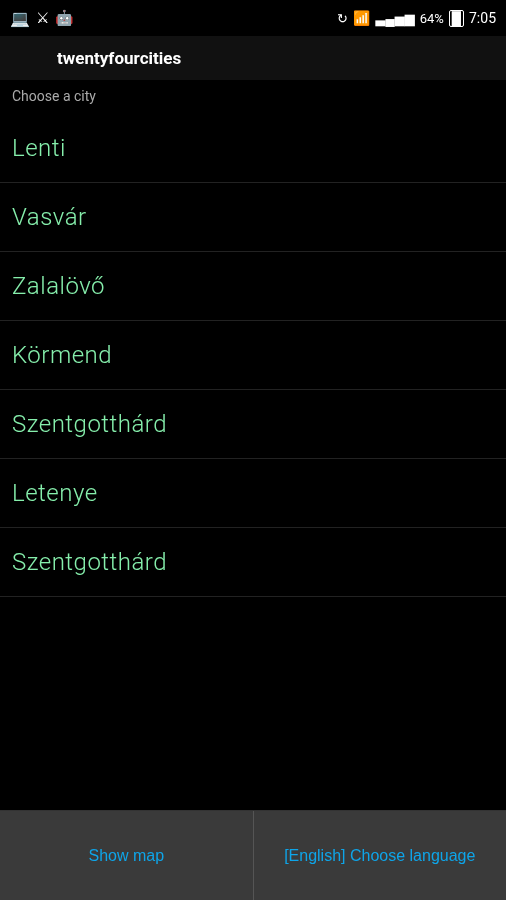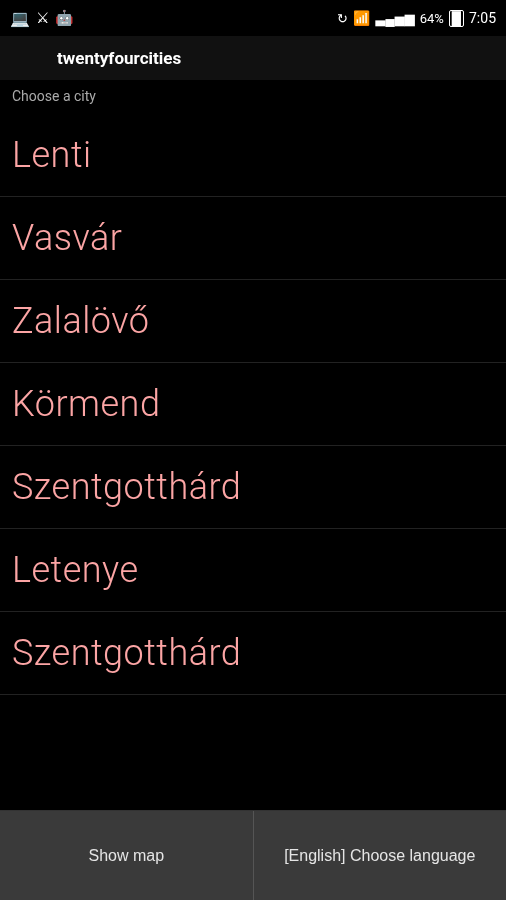--- a/index.html
+++ b/index.html
@@ -74,42 +74,42 @@
     }
 
     .city-item {
       width: 100%;
       padding: 20px 12px;
       border-bottom: 1px solid #222;
       cursor: pointer;
     }
 
     .city-name {
-      font-size: 36px;
+      font-size: 24px;
       font-weight: 300;
-      color: #fca5a5;
+      color: #86efac;
       letter-spacing: 0.5px;
     }
 
     
     #bottom-buttons {
       position: absolute;
       bottom: 0;
       left: 0;
       width: 100%;
       height: 90px;
       display: flex;
       border-top: 1px solid #333;
     }
 
     .bottom-btn {
       flex: 1;
       background-color: #3a3a3a;
       border: none;
-      color: #e5e5e5;
+      color: #0ea5e9;
       font-size: 16px;
       cursor: pointer;
       display: flex;
       align-items: center;
       justify-content: center;
       text-align: center;
       padding: 6px;
     }
 
     .bottom-btn:first-child {

